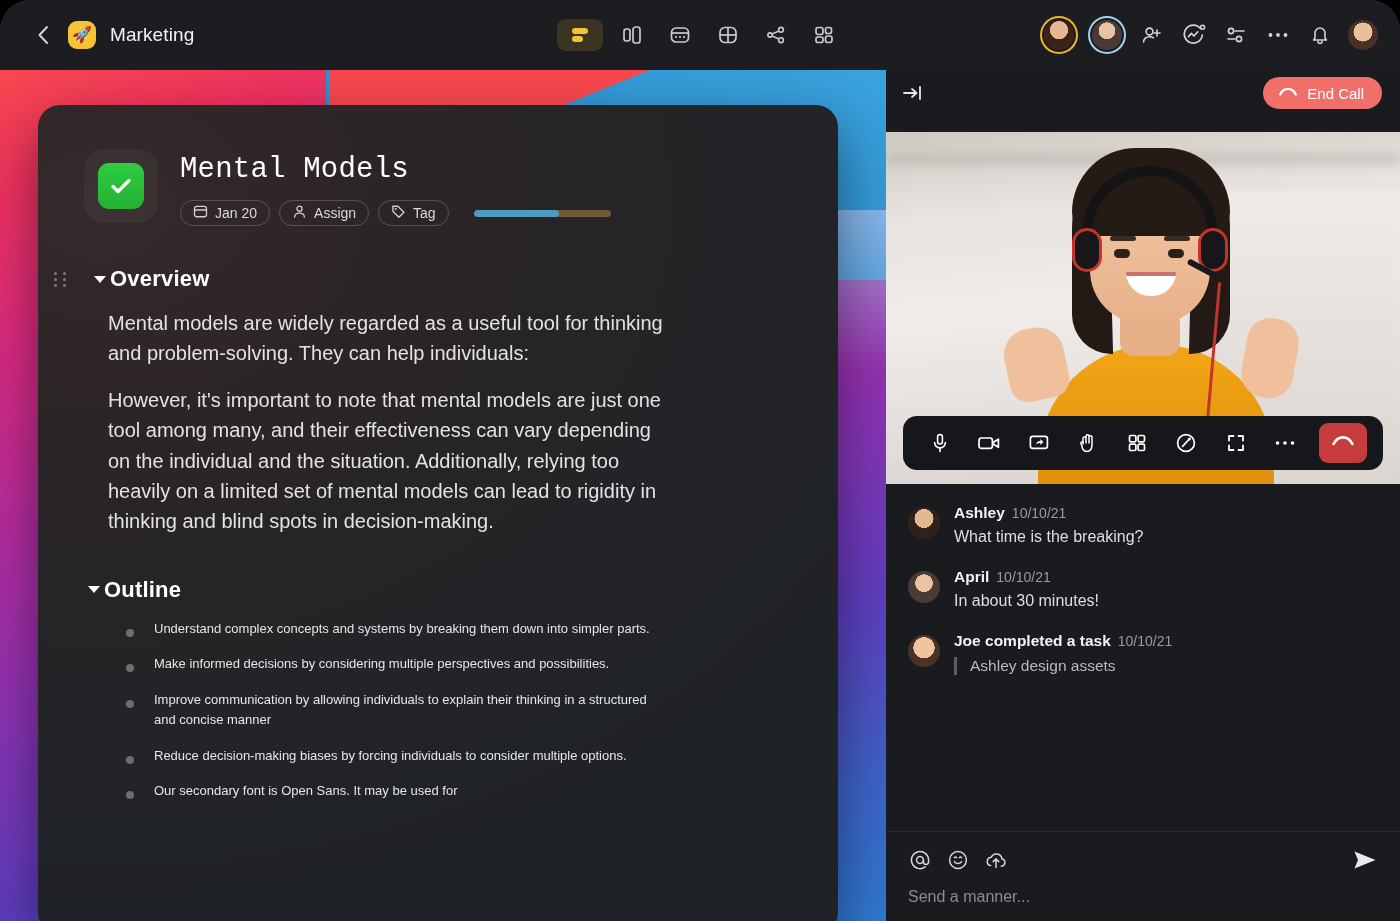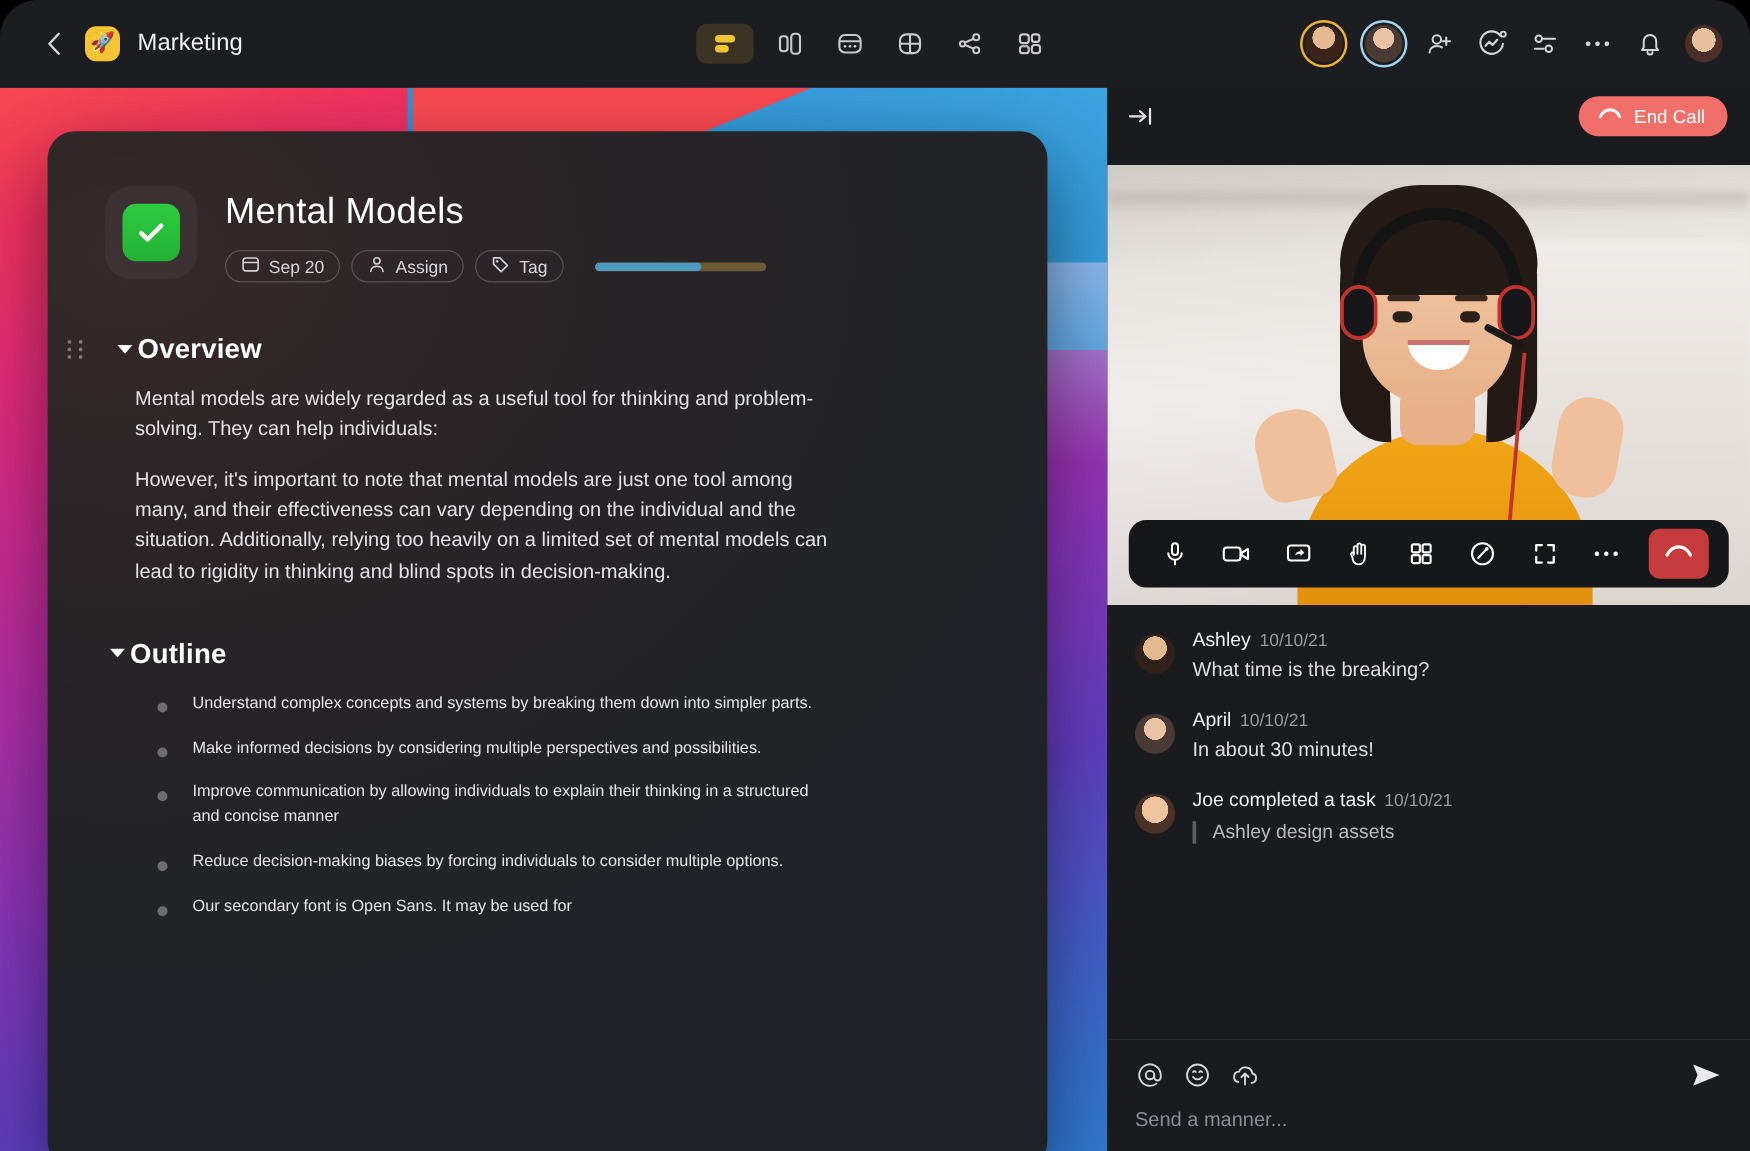--- a/index.html
+++ b/index.html
@@ -128,21 +128,21 @@
     display: flex; align-items: center; justify-content: center;
     flex: 0 0 auto; margin-top: 2px;
   }
   .doc-emoji {
     width: 46px; height: 46px; border-radius: 11px;
     background: linear-gradient(180deg,#2ECC40,#23B134);
     display: flex; align-items: center; justify-content: center;
   }
   .doc-title {
     color: #ffffff; font-size: 29px; font-weight: 400;
-    letter-spacing: .2px; margin-top: 6px;
+    letter-spacing: .2px; margin-top: 6px; font-family: Liberation Mono, monospace;
   }
   .chips { display: flex; align-items: center; gap: 9px; margin-top: 14px; }
   .chip {
     display: flex; align-items: center; gap: 7px;
     height: 26px; padding: 0 12px;
     border: 1px solid rgba(255,255,255,.20);
     border-radius: 14px;
     color: #d8d8dc; font-size: 14px;
     cursor: pointer; white-space: nowrap;
   }
@@ -163,21 +163,21 @@
     width: 20px; margin-left: 10px; cursor: pointer;
     display: flex; align-items: center; justify-content: center;
   }
   .caret b {
     display: block; width: 0; height: 0;
     border-left: 6px solid transparent; border-right: 6px solid transparent;
     border-top: 7px solid #ffffff;
   }
   .sec-title { color: #fff; font-size: 22px; font-weight: bold; letter-spacing: .2px; }
   .para {
-    color: #e3e2e5; font-size: 16px; line-height: 1.52;
+    color: #e3e2e5; font-size: 20px; line-height: 1.52;
     margin: 16px 0 0 24px; max-width: 560px;
   }
   .bullets { margin: 16px 0 0 40px; list-style: none; }
   .bullets li {
     position: relative; color: #e6e5e8;
     font-size: 13px; line-height: 1.52;
     margin-bottom: 16px; padding-left: 30px; max-width: 548px;
   }
   .bullets li::before {
     content: ""; position: absolute; left: 2px; top: 10px;
@@ -316,21 +316,21 @@
     align-items: center; justify-content: center; cursor: pointer;
   }
 
   .chat-list { flex: 1 1 auto; padding: 20px 20px 8px 22px; overflow: hidden; }
   .msg { display: flex; gap: 14px; margin-bottom: 22px; }
   .msg-av {
     width: 32px; height: 32px; border-radius: 50%;
     flex: 0 0 auto; margin-top: 3px;
     background-size: cover; background-position: center;
   }
-  .msg-name { color: #f2f2f4; font-size: 15.5px; font-weight: normal; }
+  .msg-name { color: #f2f2f4; font-size: 15.5px; font-weight: bold; }
   .msg-time { color: #9a9aa1; font-size: 14px; margin-left: 7px; }
   .msg-text { color: #dfdee2; font-size: 16px; margin-top: 6px; }
   .msg-quote {
     margin-top: 7px; padding-left: 13px;
     border-left: 3px solid #5d5d66;
     color: #b9b8be; font-size: 15.5px;
   }
 
   .composer {
     flex: 0 0 auto; height: 90px;
@@ -479,21 +479,21 @@
               <div class="doc-title">Mental Models</div>
               <div class="chips">
 
                 <div class="chip">
                   <span>
                     <svg width="15" height="15" viewBox="0 0 16 16">
                         <rect x="1.6" y="2.6" width="12.8" height="11" rx="2.4" stroke="#d0d0d6" stroke-width="1.4" fill="none"></rect>
                         <line x1="1.6" y1="6.4" x2="14.4" y2="6.4" stroke="#d0d0d6" stroke-width="1.4"></line>
                       </svg>
                   </span>
-                  <span>Sep 20</span>
+                  <span>Jan 20</span>
                 </div>
 
                 <div class="chip">
                   <span>
                     <svg width="15" height="15" viewBox="0 0 16 16">
                         <circle cx="8" cy="5" r="2.7" stroke="#d0d0d6" stroke-width="1.4" fill="none"></circle>
                         <path d="M2.8 14c0-2.8 2.4-4.3 5.2-4.3s5.2 1.5 5.2 4.3" stroke="#d0d0d6" stroke-width="1.4" fill="none" stroke-linecap="round"></path>
                       </svg>
                   </span>
                   <span>Assign</span>

